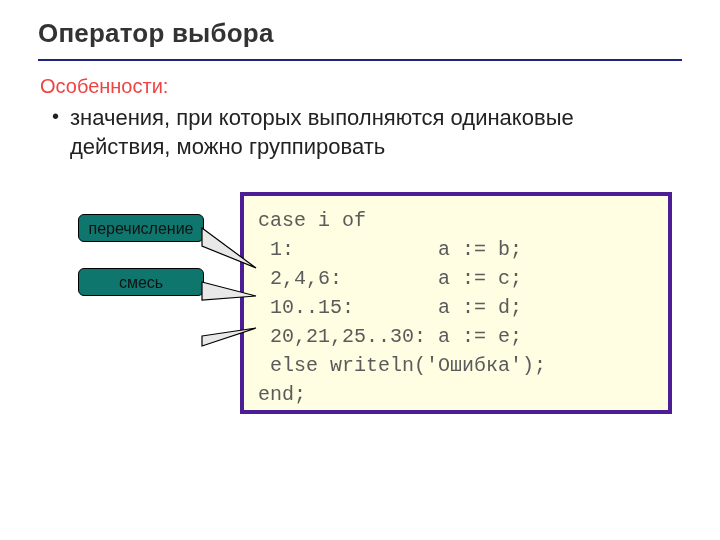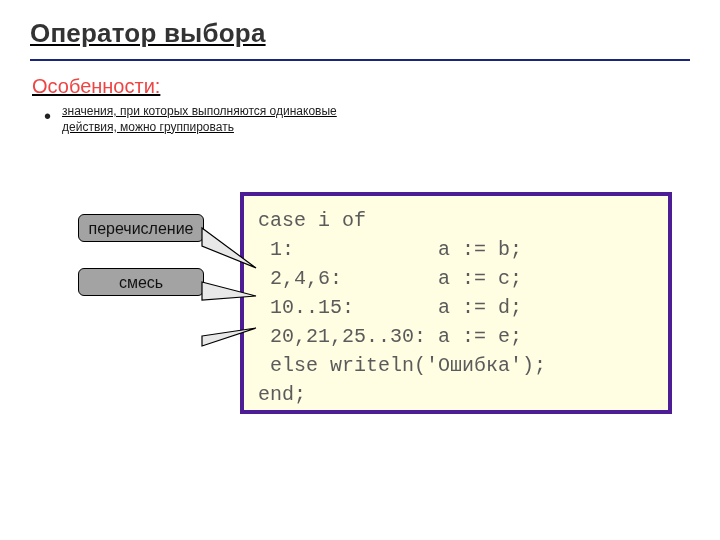--- a/index.html
+++ b/index.html
@@ -6,25 +6,24 @@
     margin: 0;
     padding: 0;
     width: 720px;
     height: 540px;
     font-family: Arial, Helvetica, sans-serif;
     background: #fff;
     position: relative;
     overflow: hidden;
   }
   .slide {
-    padding: 18px 30px;
+    padding: 18px 38px;
     box-sizing: border-box;
     position: relative;
     height: 100%;
-    text-decoration: underline;
   }
   .title {
     font-size: 26px;
     color: #333;
     letter-spacing: 0.2px;
     margin: 0 0 4px 0;
     padding-bottom: 6px;
   }
   .title-underline {
     height: 2px;
@@ -32,21 +31,21 @@
     margin-bottom: 14px;
     margin-top: 2px;
   }
   .subtitle {
     font-size: 20px;
     color: #ef4444;
     margin: 0 0 6px 2px;
   }
   .bullet-row {
     margin-left: 32px;
-    font-size: 12px;
+    font-size: 22px;
     color: #222;
     line-height: 1.3;
     margin-bottom: 40px;
     position: relative;
   }
   .bullet-row::before {
     content: "•";
     position: absolute;
     left: -18px;
     top: -1px;
@@ -72,21 +71,21 @@
     position: absolute;
     left: 78px;
     top: 214px;
     width: 160px;
   }
   .callout-label {
     width: 126px;
     height: 28px;
     border: 1.5px solid #000;
     border-radius: 6px;
-    background: #a3a3a3;
+    background: #0f766e;
     font-size: 16px;
     color: #111;
     text-align: center;
     line-height: 28px;
     margin-bottom: 26px;
     box-sizing: border-box;
   }
   svg.pointer {
     position: absolute;
     pointer-events: none;

